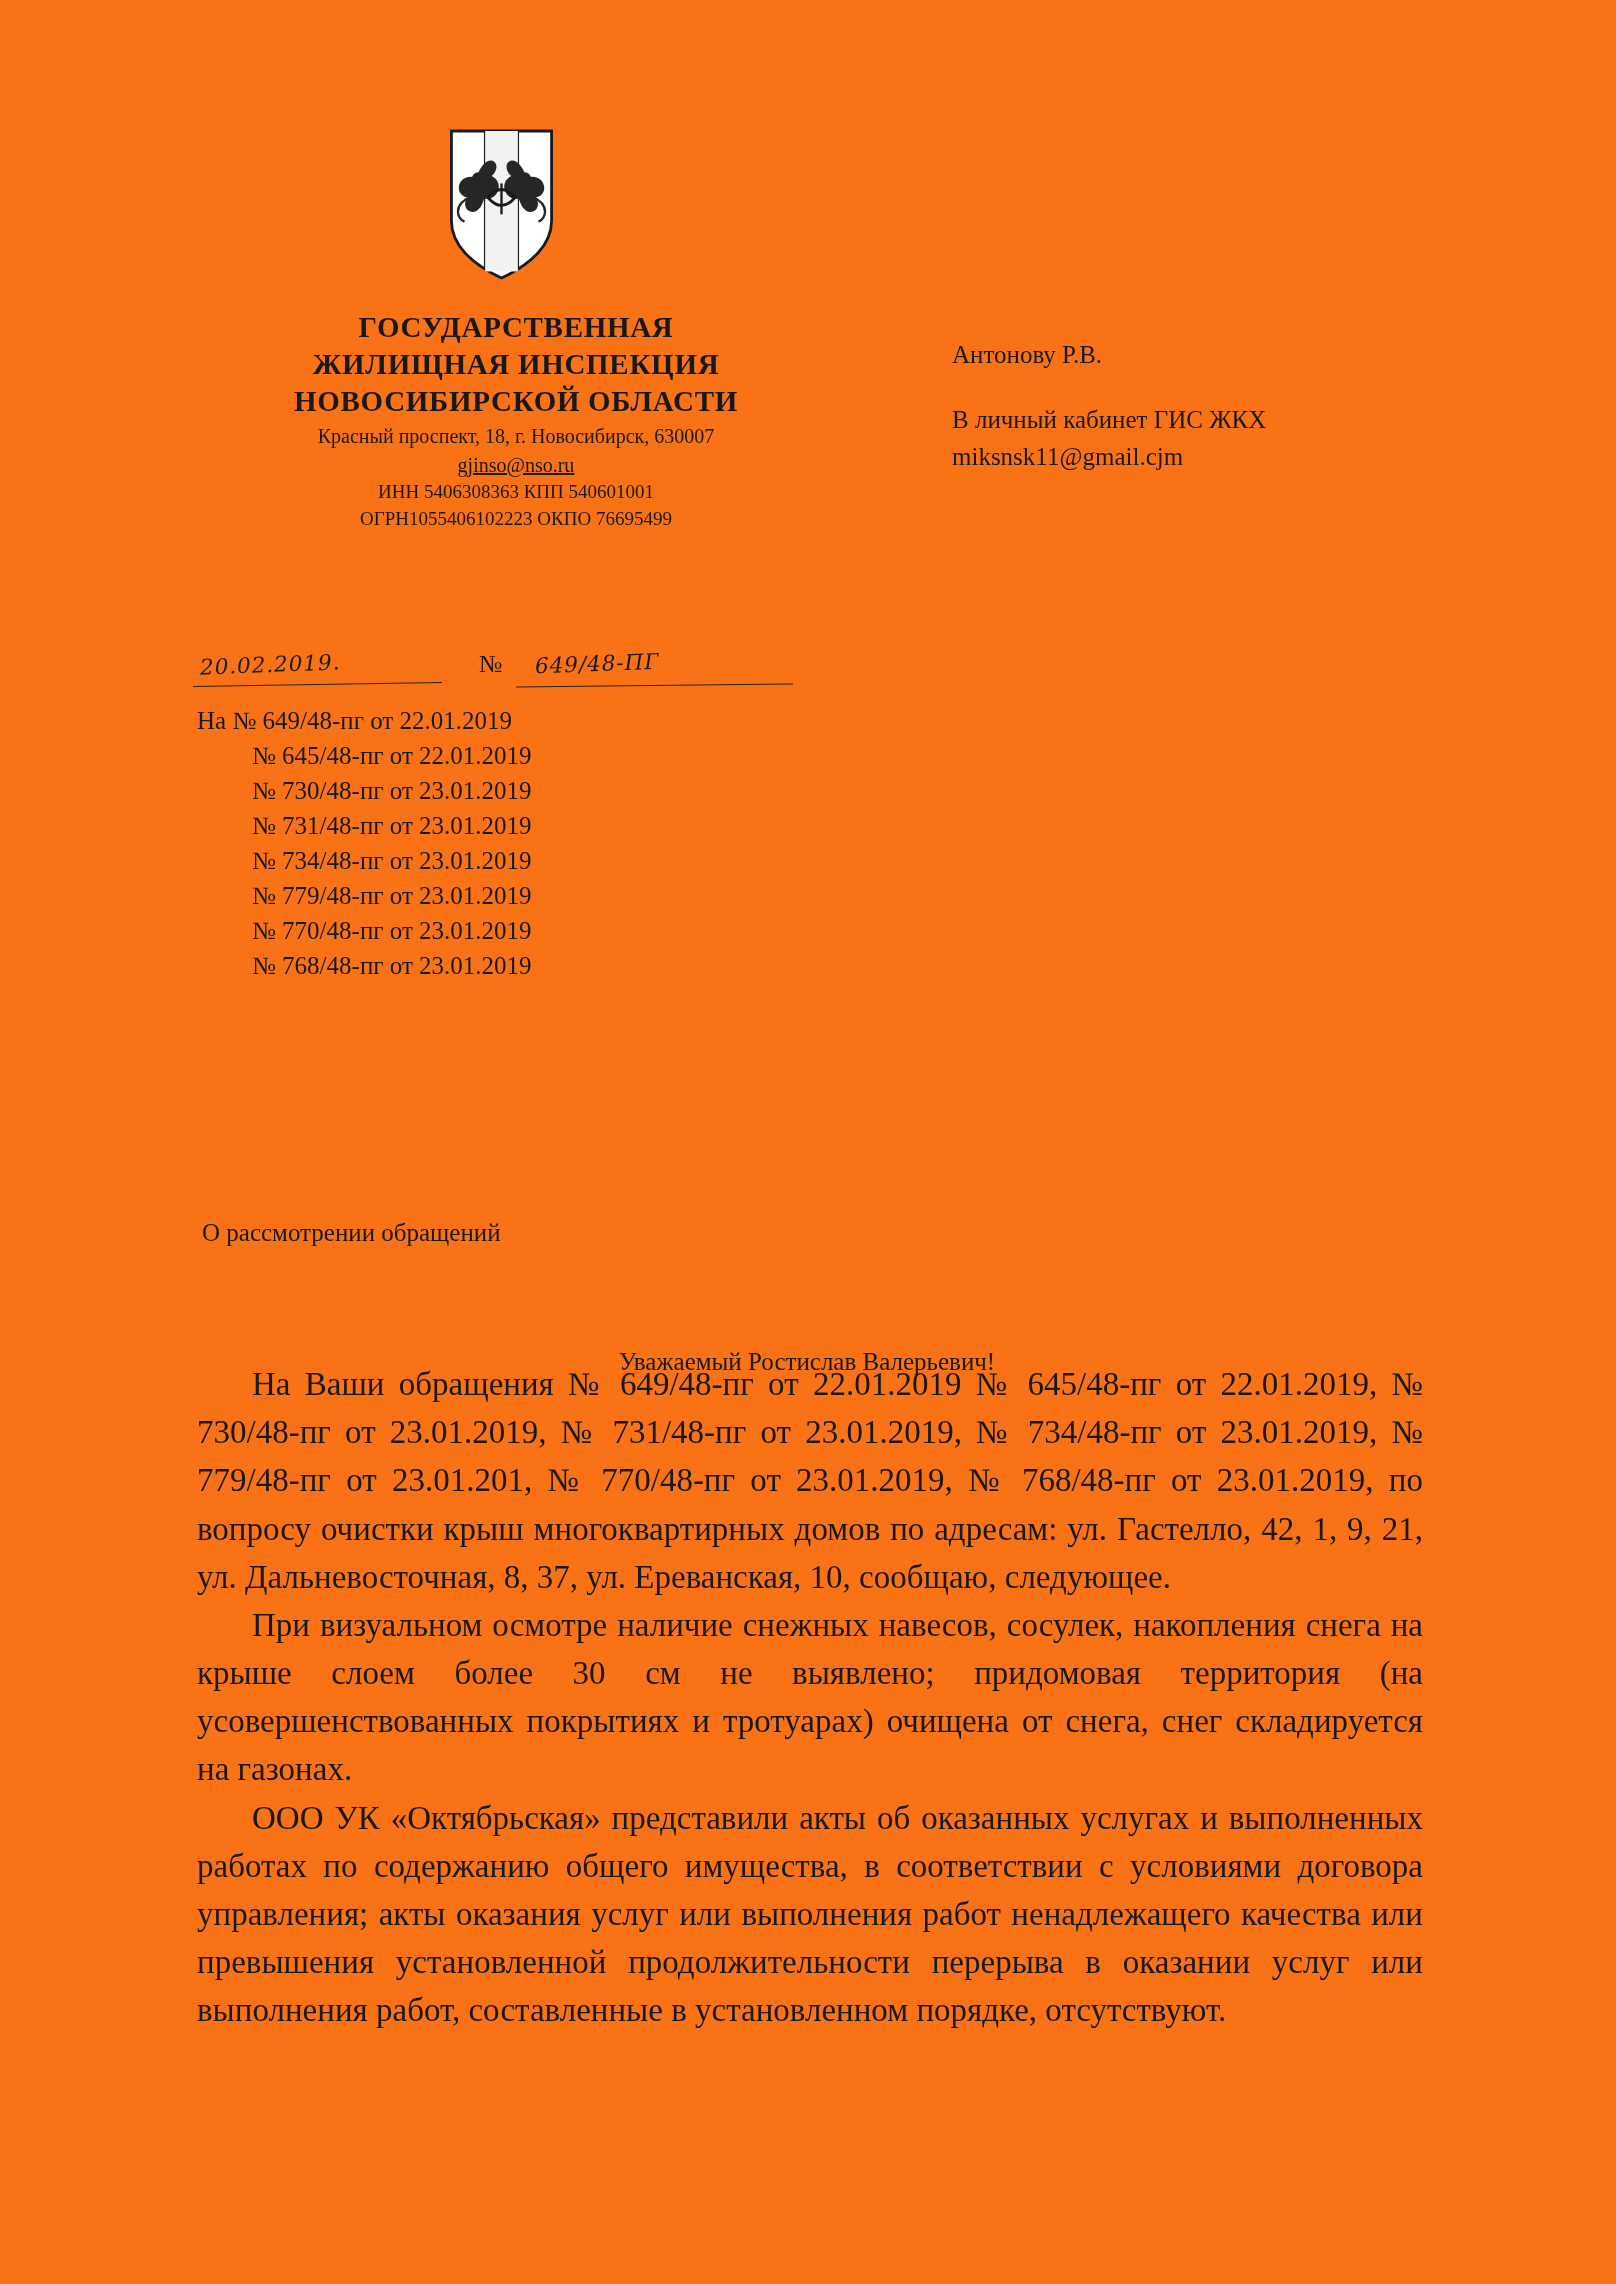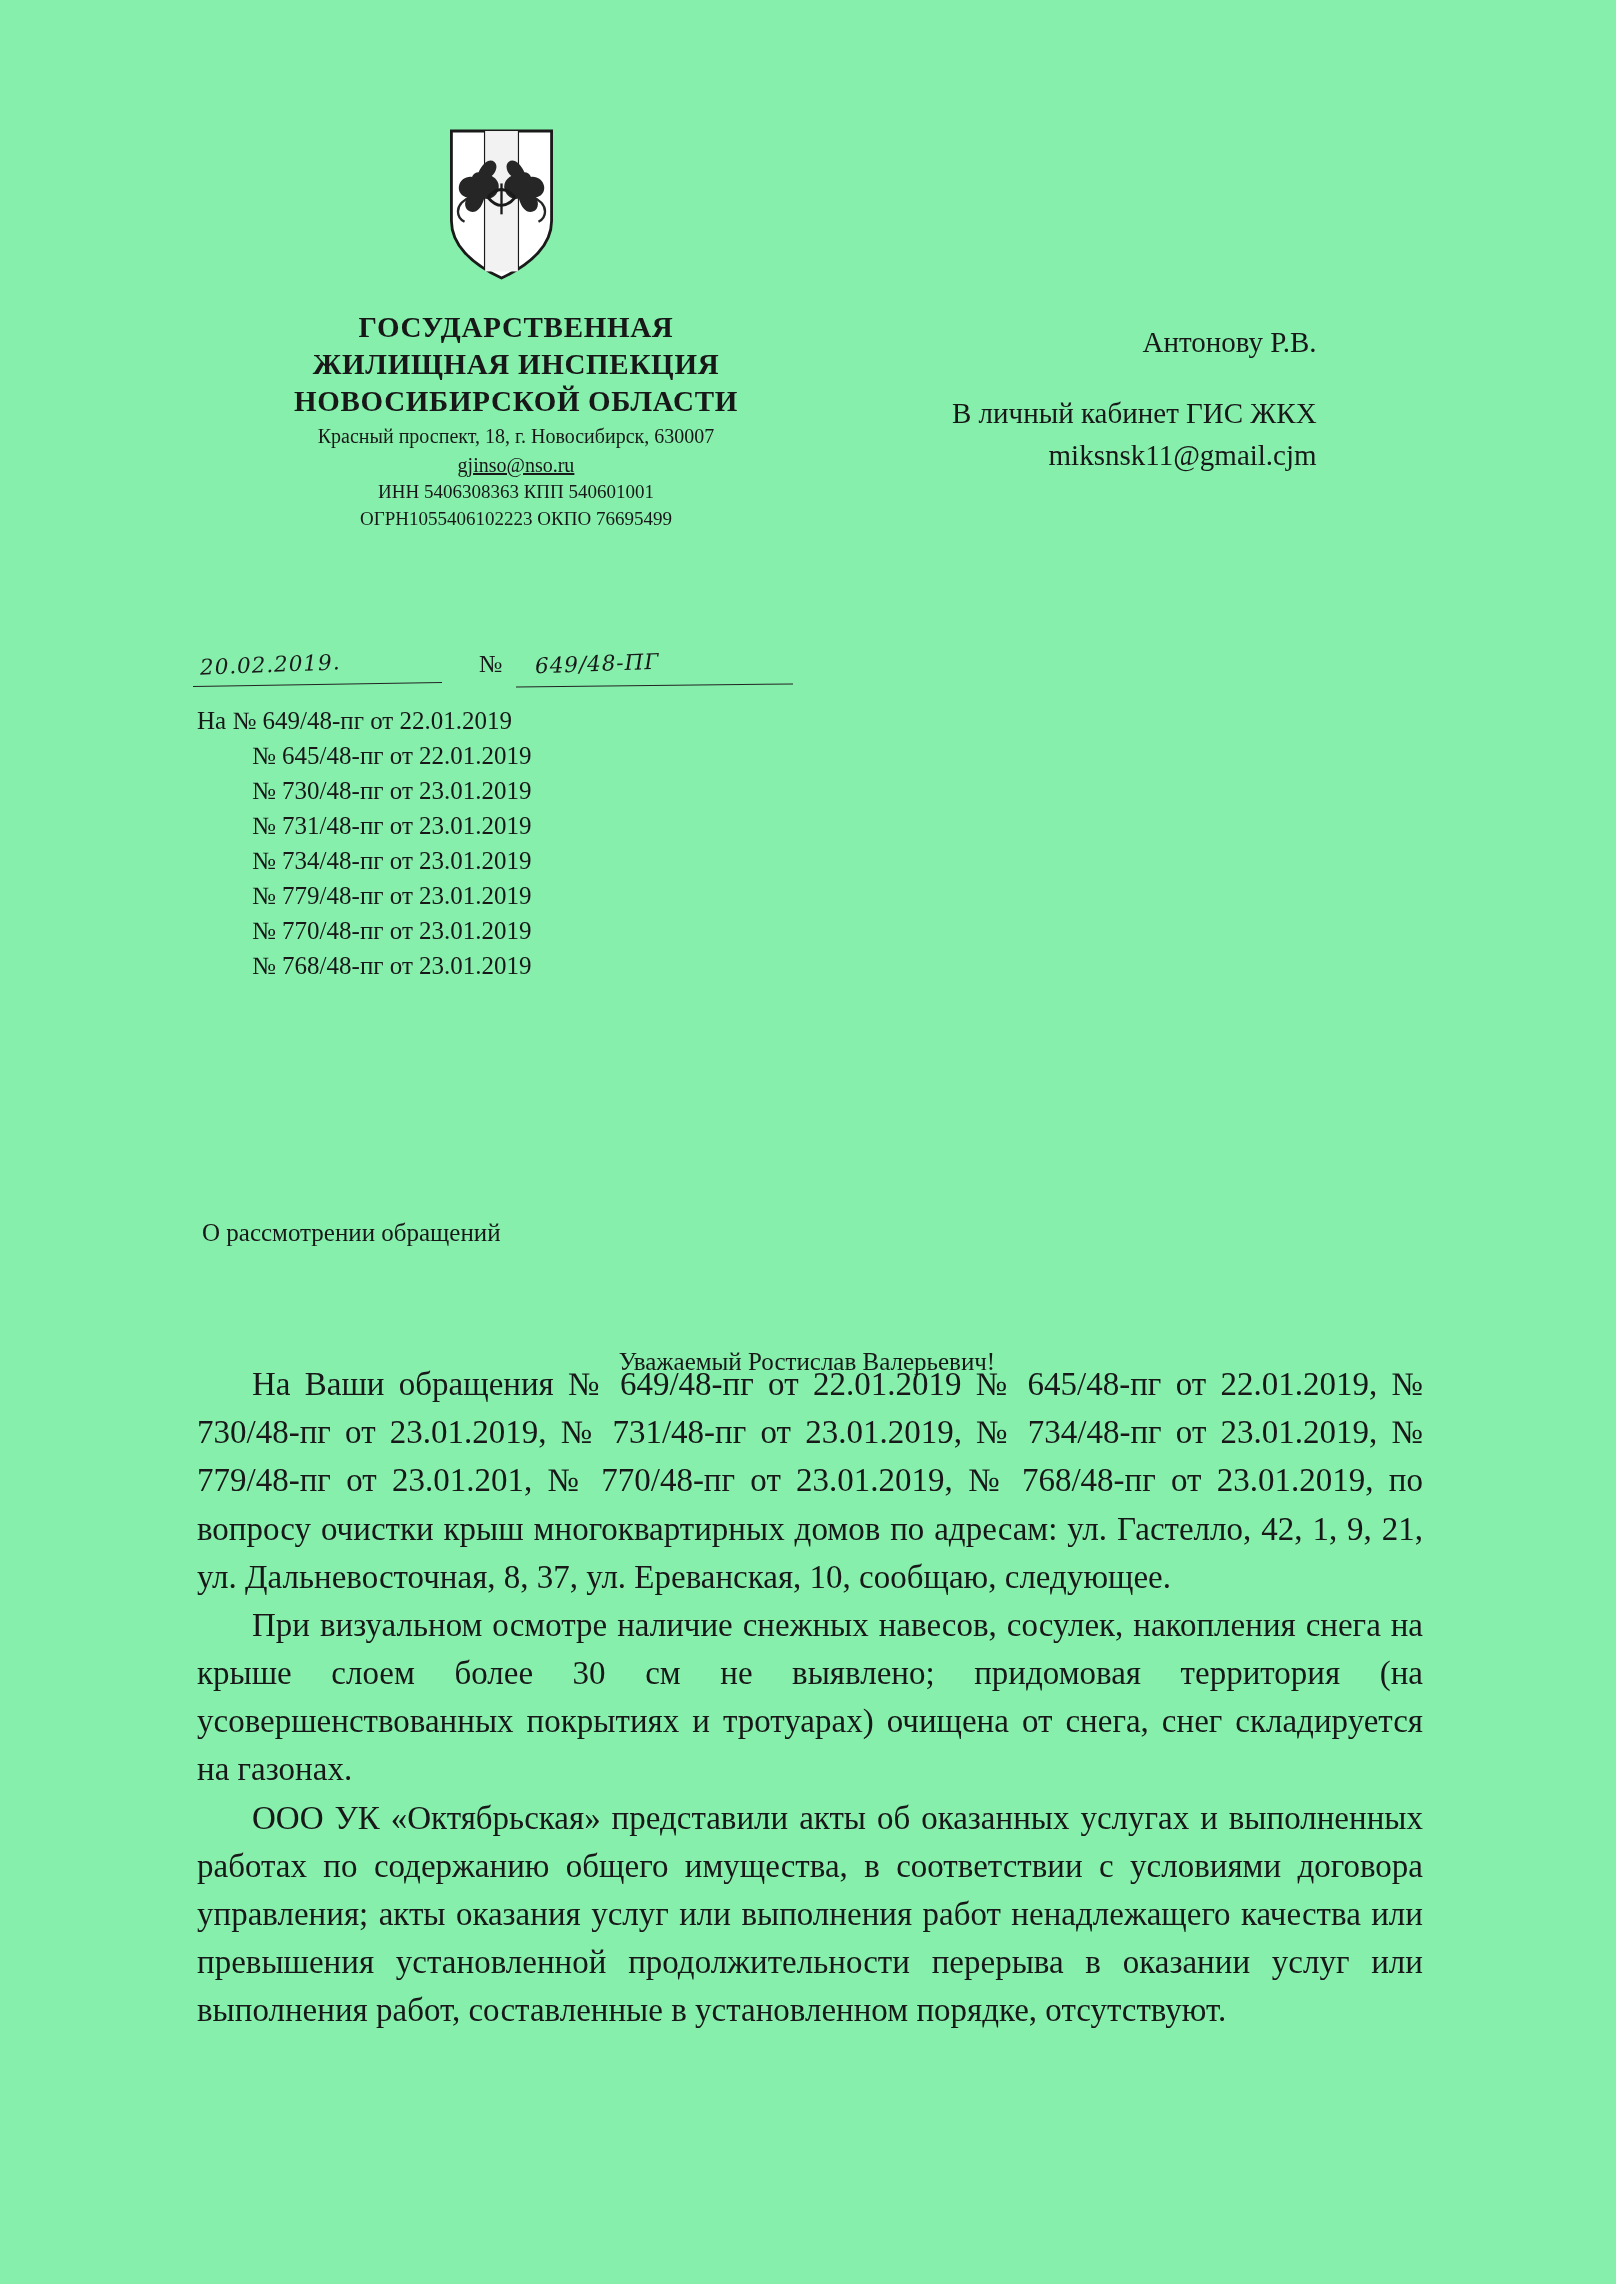--- a/index.html
+++ b/index.html
@@ -8,21 +8,21 @@
     background: #ffffff;
   }
   body {
     font-family: "Liberation Serif", serif;
     color: #181818;
   }
   .page {
     position: relative;
     width: 1617px;
     height: 2284px;
-    background: #86efac;
+    background: #f97316;
     overflow: hidden;
   }
 
   
   .emblem {
     position: absolute;
     left: 443px;
     top: 127px;
     width: 117px;
     height: 155px;
@@ -120,24 +120,23 @@
     line-height: 1.40;
   }
   .ref-block .ref-first { margin-left: 0; }
   .ref-block .ref-row { margin-left: 55px; white-space: nowrap; }
   .ref-block .ref-first { white-space: nowrap; }
 
   
   .addressee {
     position: absolute;
     left: 952px;
-    top: 321px;
-    font-size: 29px;
+    top: 337px;
+    font-size: 25px;
     line-height: 1.45;
-    text-align: right;
   }
   .addressee .gap { height: 29px; }
 
   
   .subject {
     position: absolute;
     left: 202px;
     top: 1219px;
     font-size: 25px;
   }

